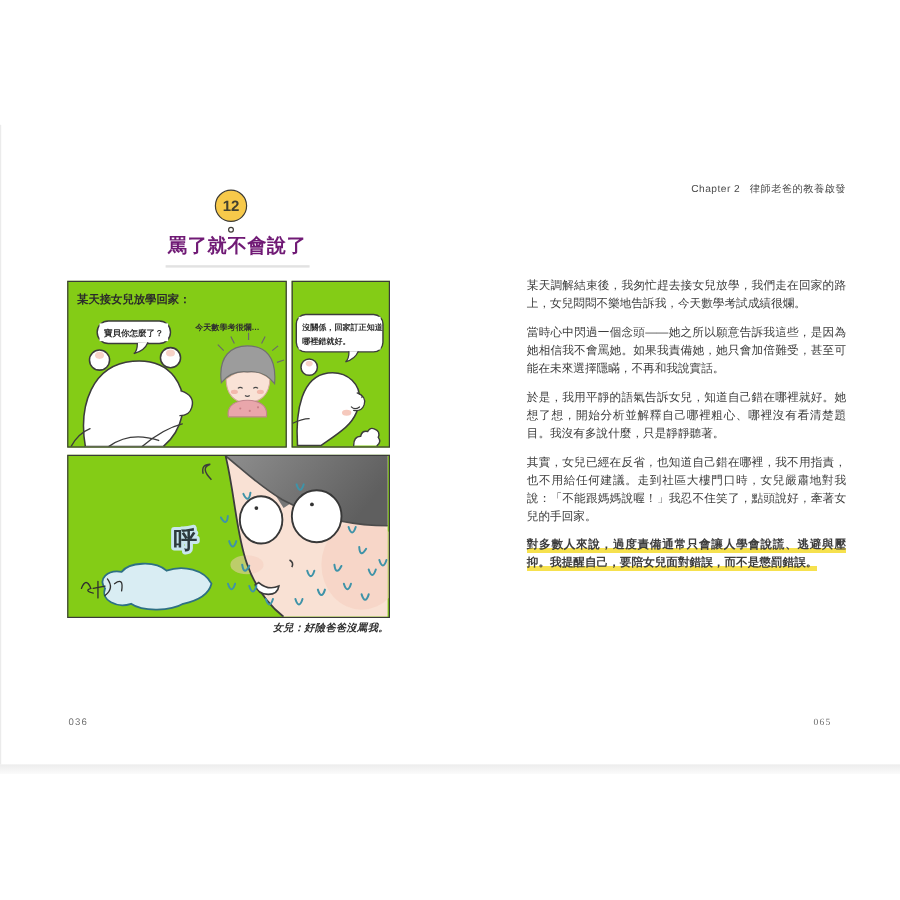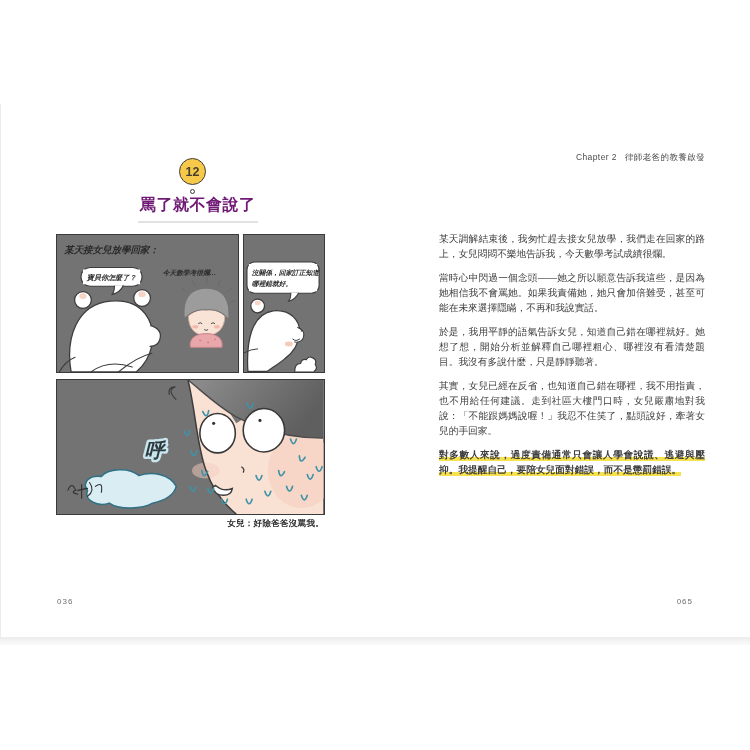--- a/index.html
+++ b/index.html
@@ -22,39 +22,39 @@
   .badge{position:absolute;left:179px;top:158px;width:27px;height:27px;border-radius:50%;
     background:#f7c94a;border:1.5px solid #3e3c35;box-sizing:border-box;
     display:flex;align-items:center;justify-content:center;
     font-size:12.5px;font-weight:bold;color:#44412f;}
   .badge-dot{position:absolute;left:190px;top:189px;width:5px;height:5px;border-radius:50%;
     background:#fff;border:1.3px solid #3e3c35;box-sizing:border-box;}
   .title{position:absolute;left:138px;top:195px;font-size:16px;font-weight:bold;color:#701a75;
     letter-spacing:.5px;padding:0 2px 5px 2px;border-bottom:2px solid #e2e2e2;}
 
   
-  .panel{position:absolute;background:#737373;border:1.5px solid #3a3a3a;box-sizing:border-box;font-style:italic;}
+  .panel{position:absolute;background:#84cc16;border:1.5px solid #3a3a3a;box-sizing:border-box;}
   #panel1{left:56px;top:234px;width:183px;height:139px;}
   #panel2{left:243px;top:234px;width:82px;height:139px;}
   #panel3{left:56px;top:379px;width:269px;height:136px;}
   .panel svg{display:block;width:100%;height:100%;}
   .comic-caption{position:absolute;left:56px;top:518px;width:268px;text-align:right;
-    font-size:8.5px;font-weight:600;color:#2f2f2f;letter-spacing:.3px;}
+    font-size:8.5px;font-weight:600;color:#2f2f2f;letter-spacing:.3px;font-style:italic;}
 
   
   .body-col{position:absolute;left:423px;top:231px;width:282px;}
   .body-col p{margin:0 0 9px 16px;font-size:9.7px;line-height:15px;color:#3d3d3d;
     text-align:justify;}
   .hl-para{font-weight:bold;color:#1f1f1f;}
   .hl-para span{background:linear-gradient(to top,#f6e14e 4px,rgba(246,225,78,0) 4px);
     padding-bottom:1px;}
 
   .pn{position:absolute;top:597px;font-size:8px;color:#6e6e6e;letter-spacing:1px;}
   .pn-left{left:57px;}
-  .pn-right{left:423px;width:270px;text-align:right;}
+  .pn-right{left:423px;width:270px;text-align:right;font-family:Liberation Serif, serif;}
 </style>
 </head>
 <body>
 
 <div class="spread"></div>
 <div class="left-edge"></div>
 <div class="bottom-edge"></div>
 
 <div class="chapter">
   <span>Chapter 2</span><span class="sep"></span><span>律師老爸的教養啟發</span>

